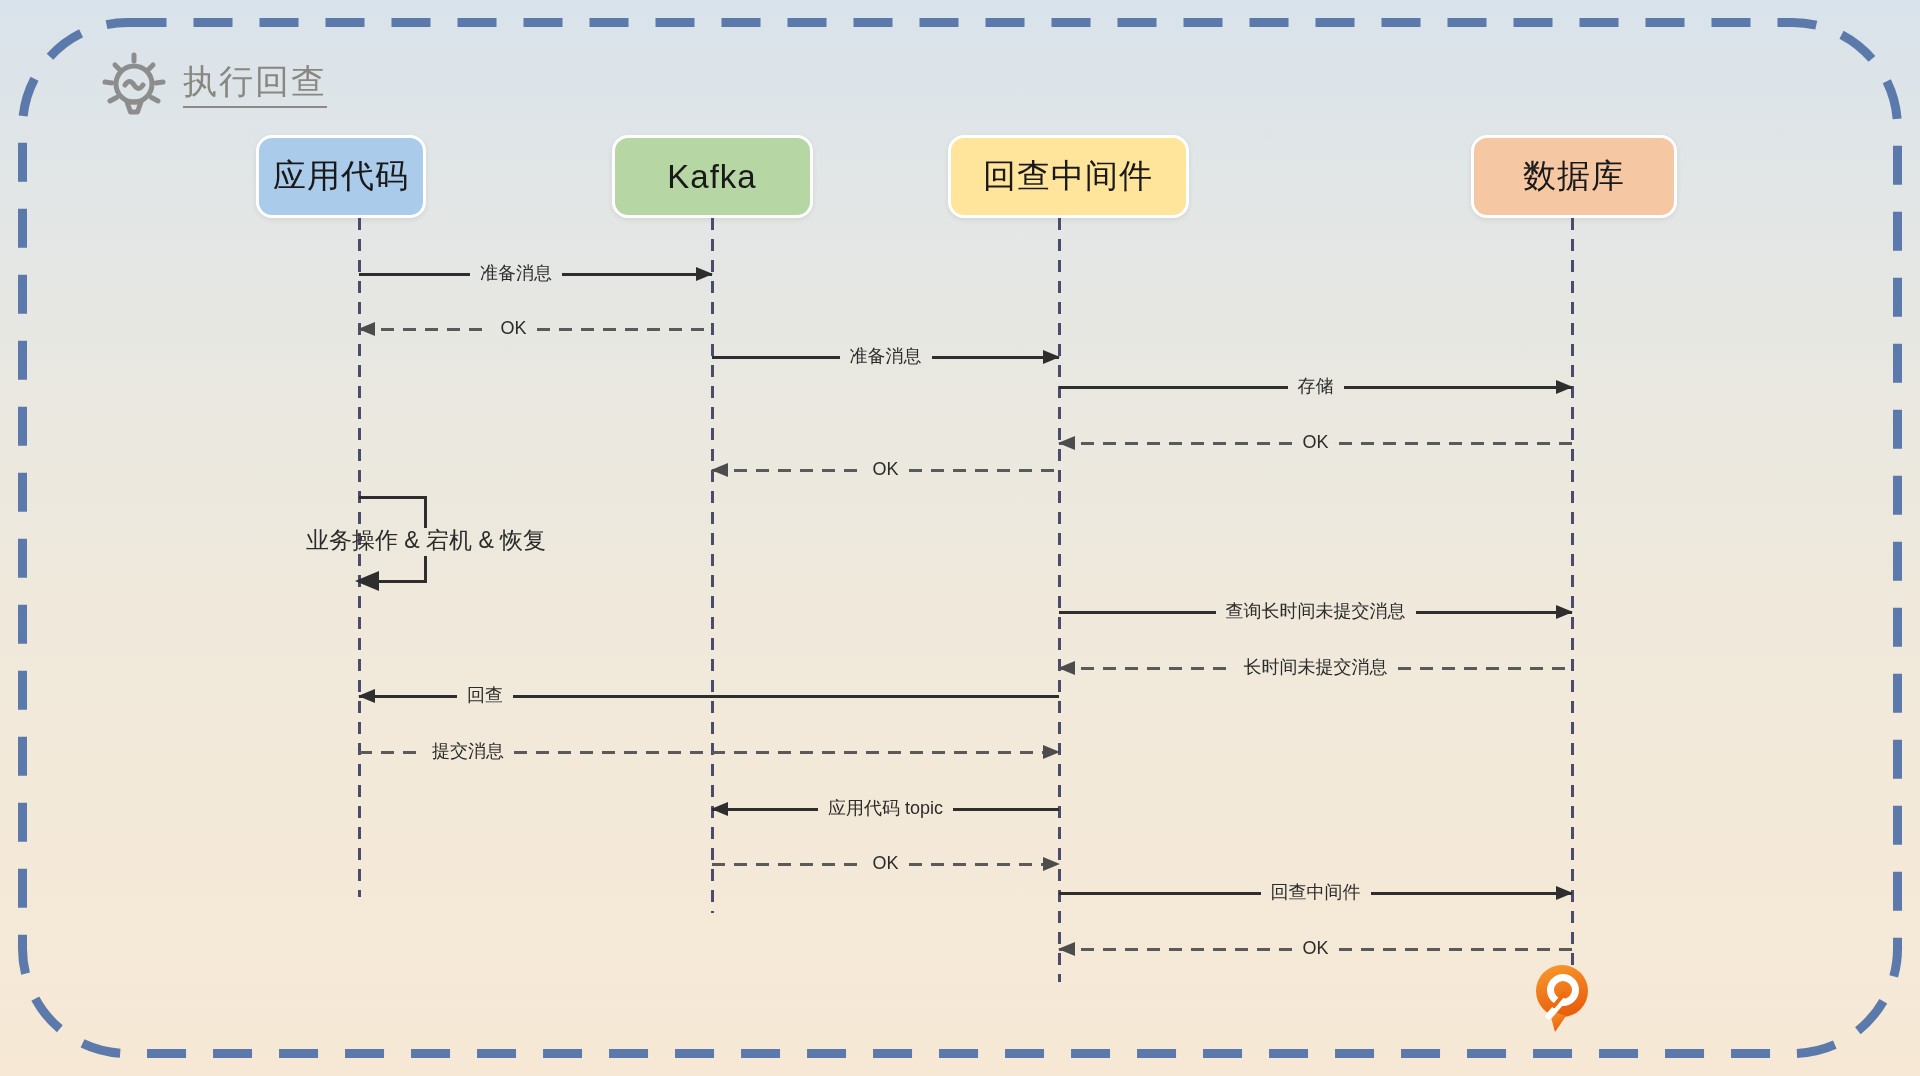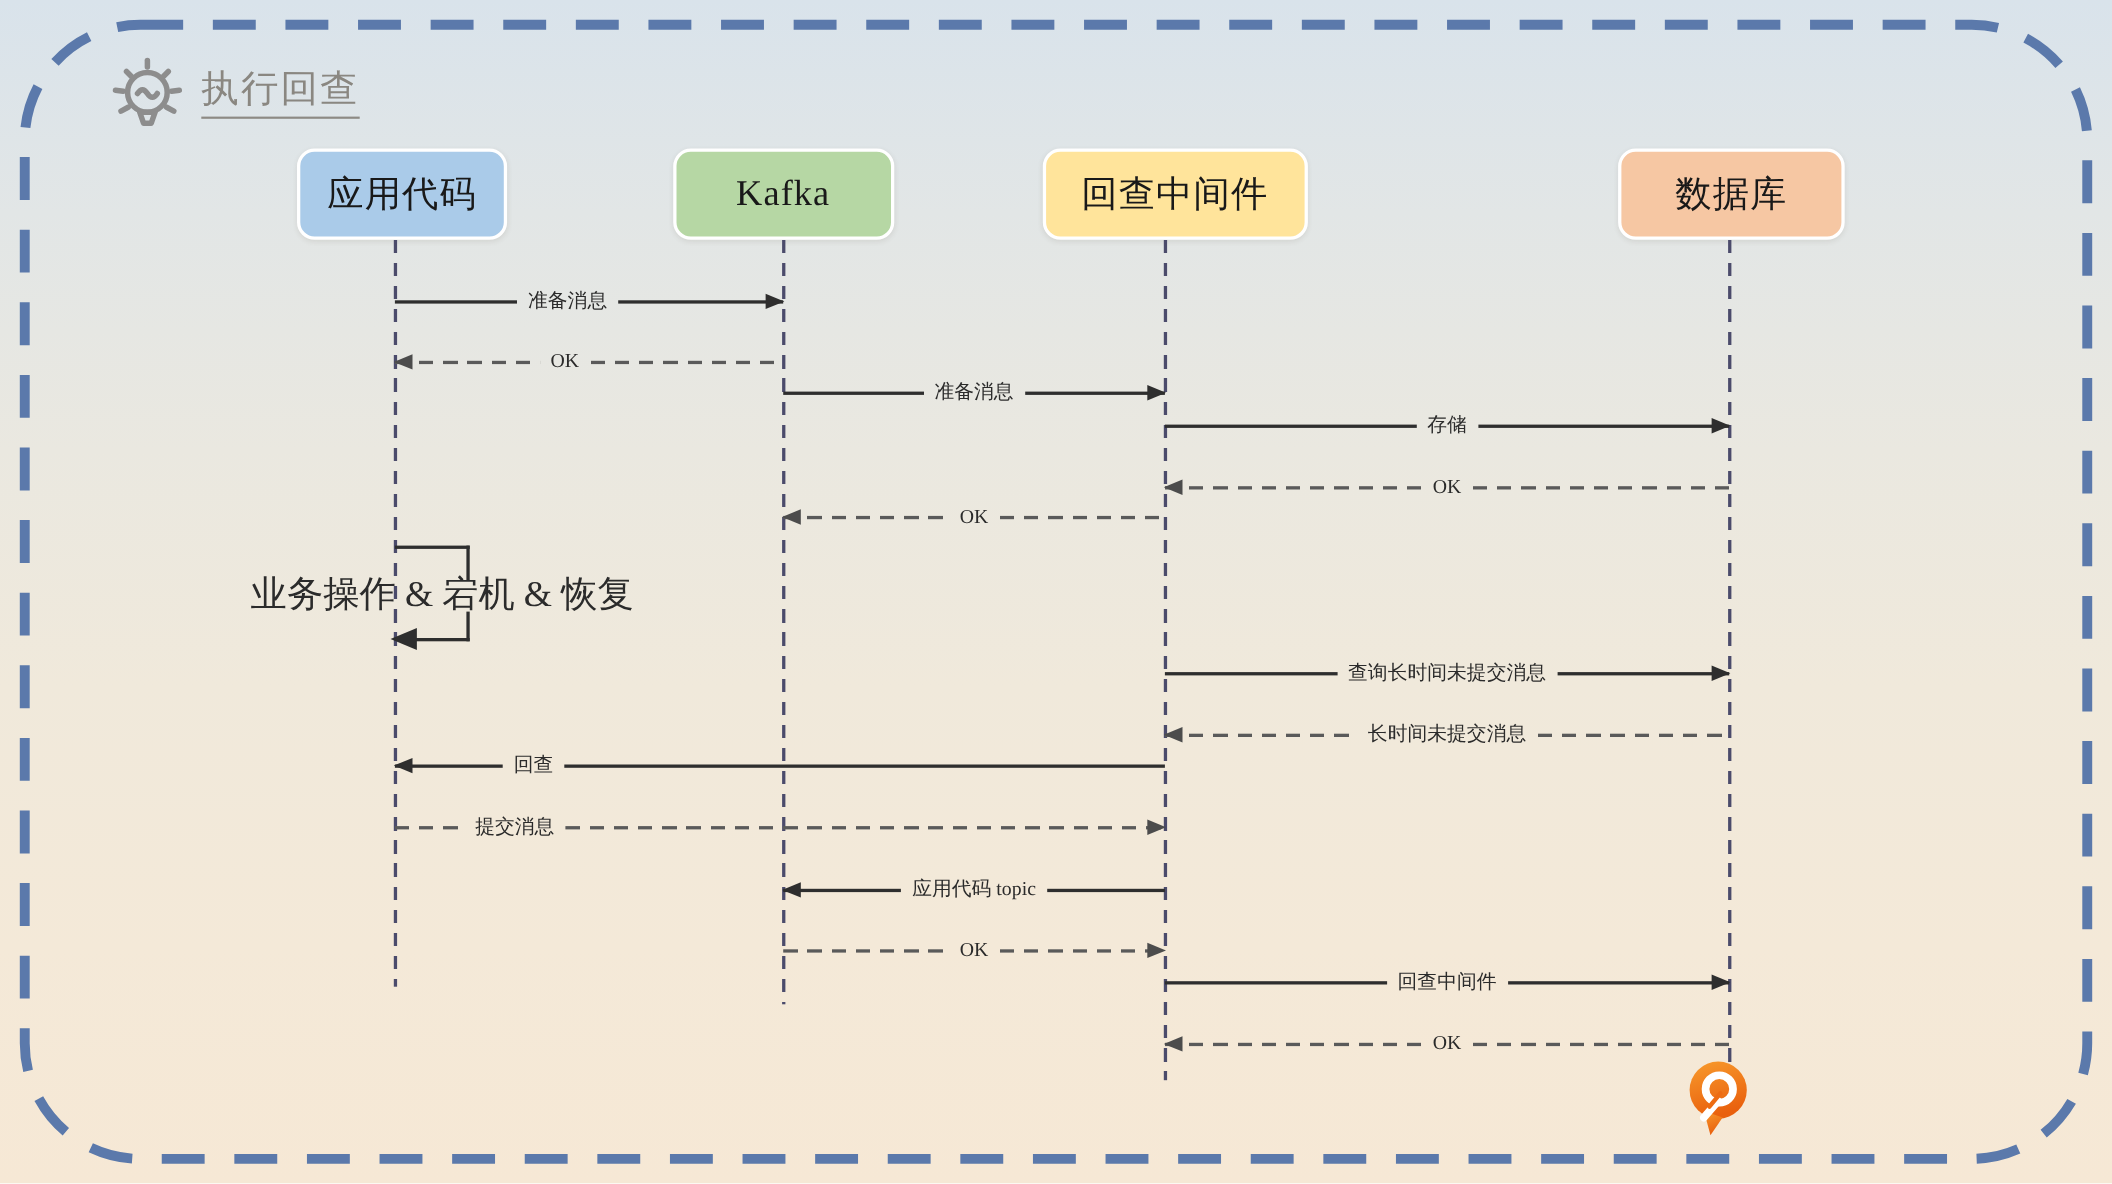--- a/index.html
+++ b/index.html
@@ -1,18 +1,18 @@
 <!DOCTYPE html>
 <html><head>
 <meta charset="utf-8">
 <style>
   html,body{margin:0;padding:0;background:#ffffff;}
   .canvas{
     position:relative;width:1920px;height:1076px;overflow:hidden;
-    font-family:Liberation Serif, serif;
+    font-family:Liberation Sans, sans-serif;
     background:linear-gradient(180deg,#d9e3eb 0%,#e2e6e6 18%,#eae8e0 38%,#f0e9db 58%,#f4e9d8 80%,#f6e8d5 100%);
   }
   .abs{position:absolute;}
   svg{display:block;}
 
   
   #frame{left:0;top:0;pointer-events:none;}
 
   
   #title-icon{left:96px;top:46px;}
@@ -42,21 +42,21 @@
   .ah.left{left:-1px;top:-7px;border-right:17px solid #2e2e2e;}
   .ah.dim.right{border-left-color:#4c4c4c;}
   .ah.dim.left{border-right-color:#4c4c4c;}
 
   
   #loop-top{left:359px;top:496px;width:68px;height:3px;background:#2e2e2e;}
   #loop-right1{left:424px;top:496px;width:3px;height:32px;background:#2e2e2e;}
   #loop-right2{left:424px;top:556px;width:3px;height:27px;background:#2e2e2e;}
   #loop-bottom{left:378px;top:580px;width:49px;height:3px;background:#2e2e2e;}
   #loop-arrow{left:355px;top:571px;width:0;height:0;border-top:10px solid transparent;border-bottom:10px solid transparent;border-right:24px solid #2e2e2e;}
-  #loop-label{left:402px;top:540px;transform:translate(-50%,-50%);font-size:33px;color:#2b2b2b;white-space:nowrap;}
+  #loop-label{left:426px;top:540px;transform:translate(-50%,-50%);font-size:23px;color:#2b2b2b;white-space:nowrap;}
 
   
   #logo-icon{left:1534px;top:964px;}
   #logo-text{left:1598px;top:972px;font-size:42px;font-weight:600;color:#4d4d4d;letter-spacing:2px;white-space:nowrap;}
 </style>
 </head>
 <body>
 
 <div class="canvas">
 
@@ -72,21 +72,21 @@
     <path d="M19 19 l 4.5 4.5"></path>
     <path d="M57 19 l -4.5 4.5"></path>
     <path d="M9 36 l 7 1"></path>
     <path d="M67 36 l -7 1"></path>
     <path d="M14 55 l 6.5 -3.5"></path>
     <path d="M62 55 l -6.5 -3.5"></path>
   </svg>
   <div id="title-text" class="abs">执行回查</div>
 
   <div id="participants">
-      <div class="abs pbox" style="left: 270px; width: 191px; background: rgb(170, 203, 233);">应用代码</div>
+      <div class="abs pbox" style="left: 256px; width: 170px; background: rgb(170, 203, 233);">应用代码</div>
       <div class="abs pbox" style="left: 611.5px; width: 201px; background: rgb(182, 215, 164);">Kafka</div>
       <div class="abs pbox" style="left: 947.5px; width: 241px; background: rgb(255, 228, 155);">回查中间件</div>
       <div class="abs pbox" style="left: 1471px; width: 206px; background: rgb(246, 199, 163);">数据库</div>
     </div>
 
   <div id="lifelines">
       <div class="abs lifeline" style="left: 357.5px; top: 218px; height: 679px;"></div>
       <div class="abs lifeline" style="left: 710.5px; top: 218px; height: 695px;"></div>
       <div class="abs lifeline" style="left: 1057.5px; top: 218px; height: 764px;"></div>
       <div class="abs lifeline" style="left: 1570.5px; top: 218px; height: 760px;"></div>

